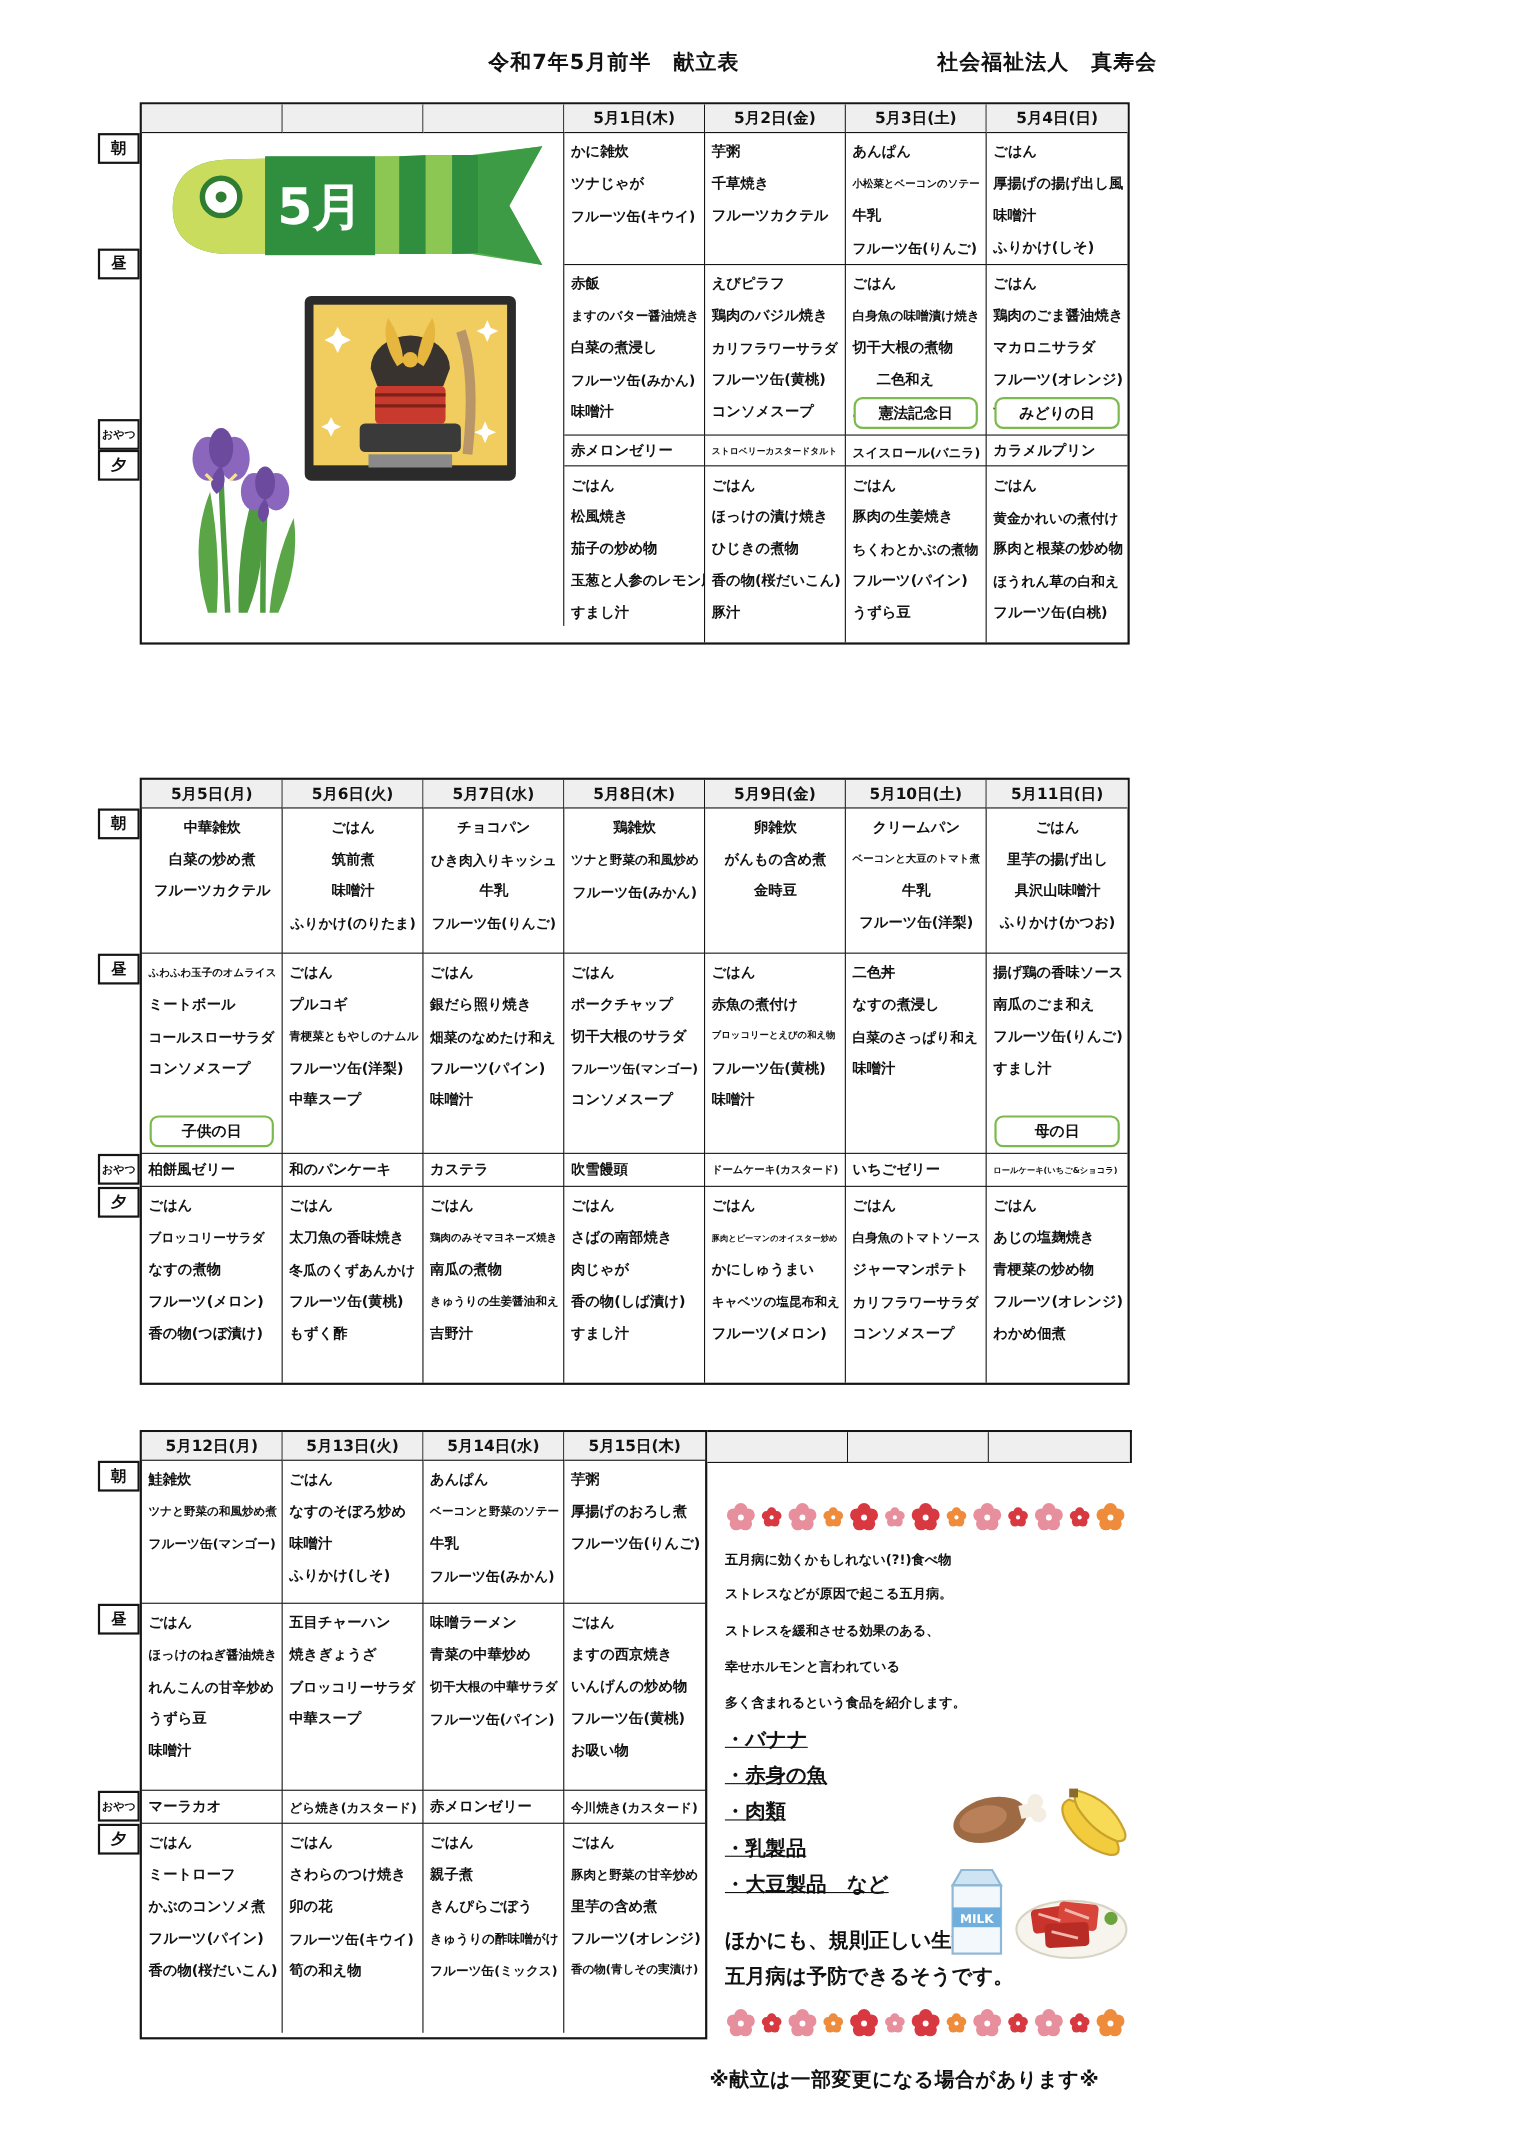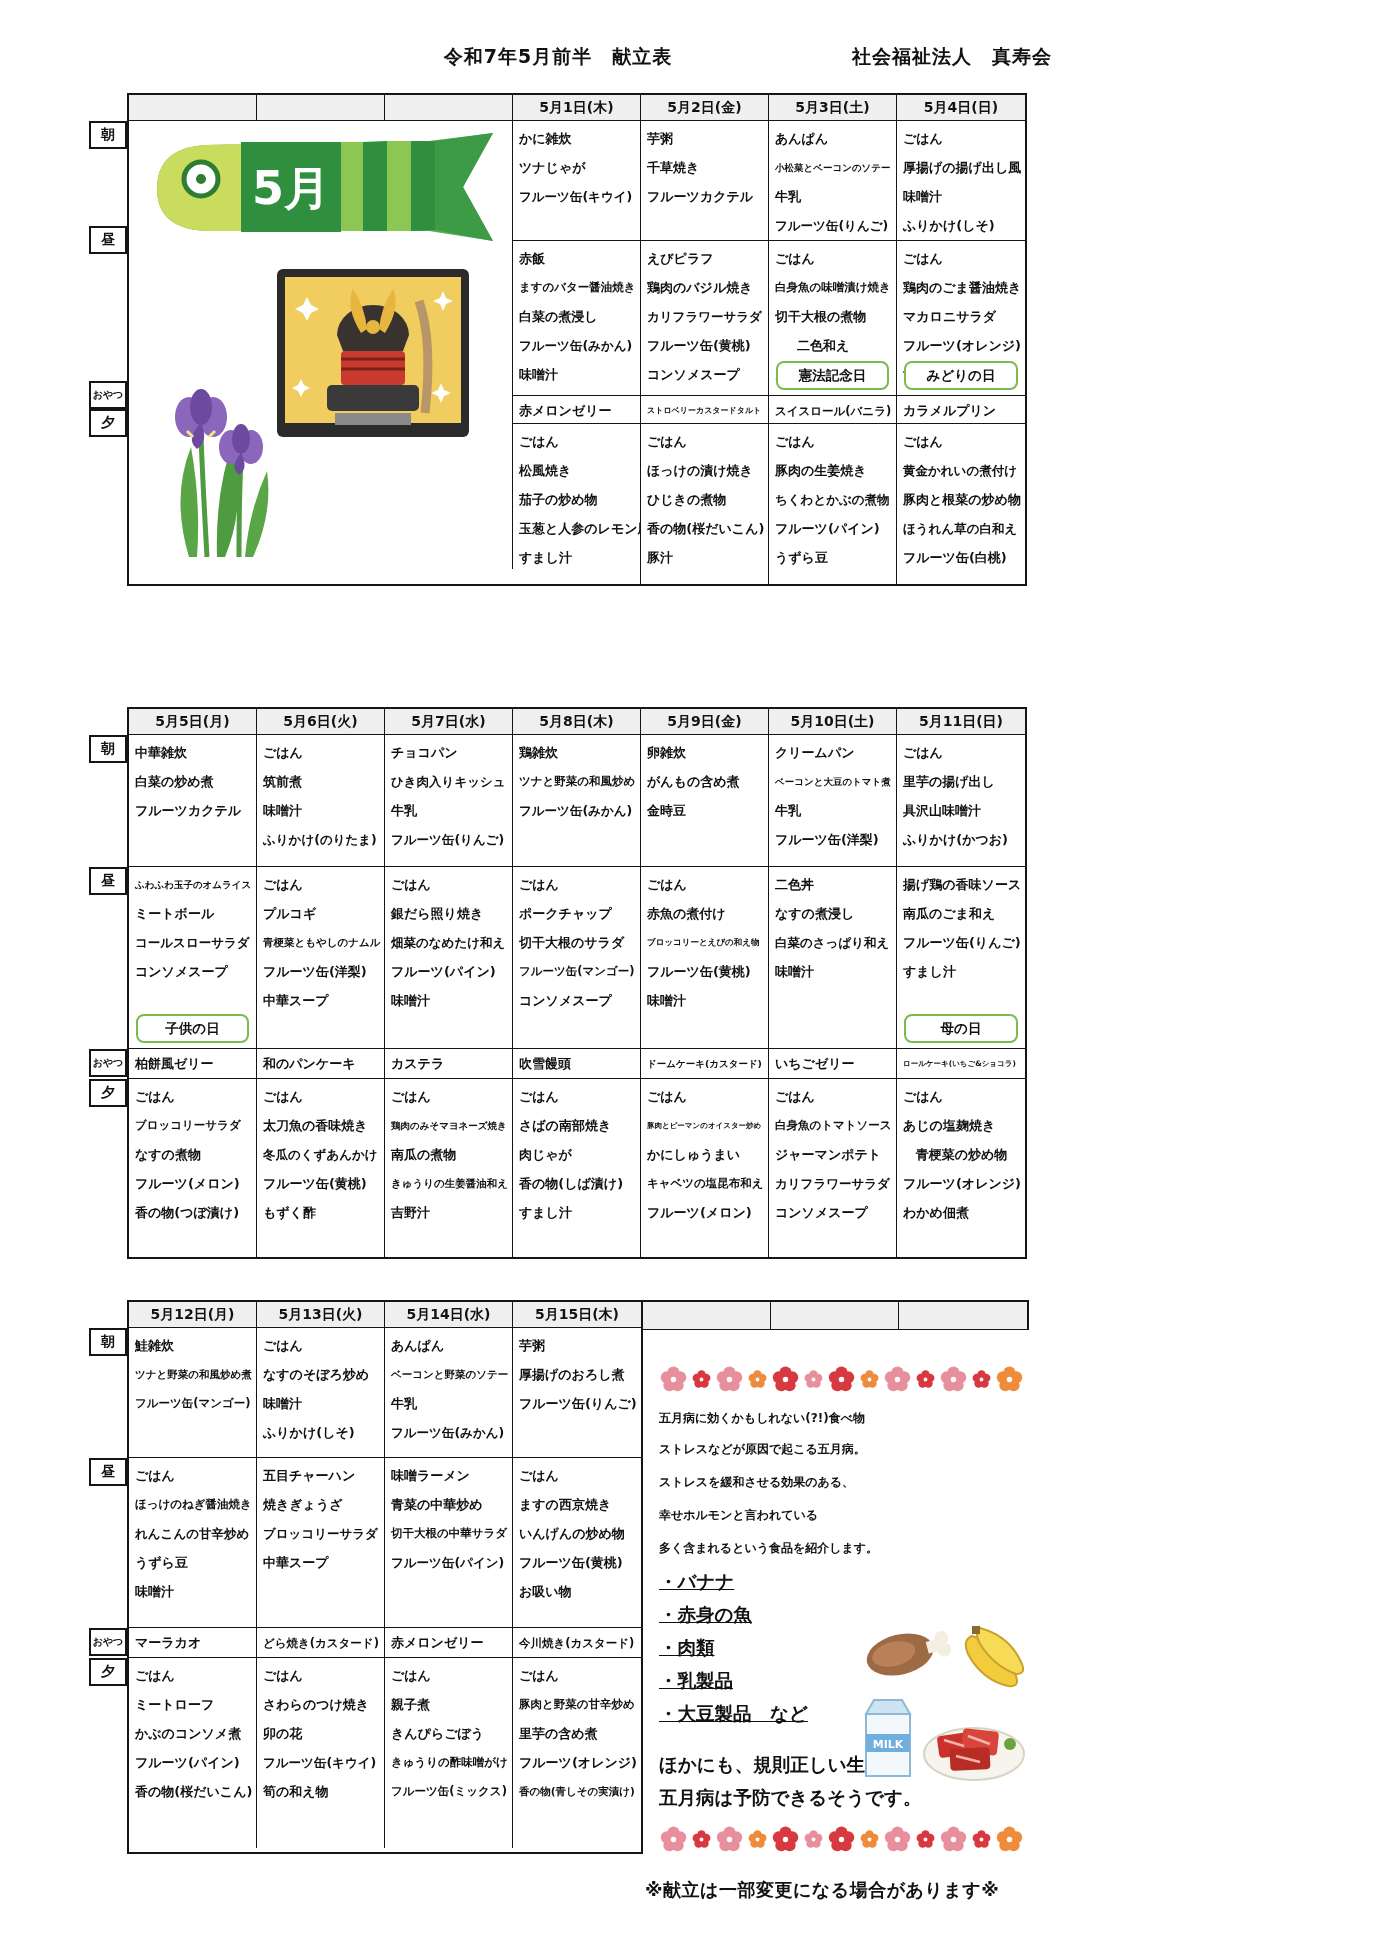--- a/index.html
+++ b/index.html
@@ -229,21 +229,21 @@
     <div class="tbl">
       <div class="hdr">
         <div class="hcell" style="width: 128px;">5月5日(月)</div>
         <div class="hcell" style="width: 128px;">5月6日(火)</div>
         <div class="hcell" style="width: 128px;">5月7日(水)</div>
         <div class="hcell" style="width: 128px;">5月8日(木)</div>
         <div class="hcell" style="width: 128px;">5月9日(金)</div>
         <div class="hcell" style="width: 128px;">5月10日(土)</div>
         <div class="hcell last" style="width: 128px;">5月11日(日)</div>
       </div>
-      <div class="brow" style="min-height: 132px;">
+      <div class="brow" style="min-height: 132px; text-align: center;">
         <div class="cell" style="width: 128px; min-height: 100%;">
           <div class="item fit" style="font-size: 13px;">中華雑炊</div>
           <div class="item fit" style="font-size: 13px;">白菜の炒め煮</div>
           <div class="item fit" style="font-size: 13px;">フルーツカクテル</div>
         </div>
         <div class="cell" style="width: 128px; min-height: 100%;">
           <div class="item fit" style="font-size: 13px;">ごはん</div>
           <div class="item fit" style="font-size: 13px;">筑前煮</div>
           <div class="item fit" style="font-size: 13px;">味噌汁</div>
           <div class="item fit" style="font-size: 12.5px;">ふりかけ(のりたま)</div>
@@ -389,21 +389,21 @@
         <div class="cell" style="width: 128px; min-height: 100%;">
           <div class="item fit" style="font-size: 13px;">ごはん</div>
           <div class="item fit" style="font-size: 11.5px;">白身魚のトマトソース</div>
           <div class="item fit" style="font-size: 13px;">ジャーマンポテト</div>
           <div class="item fit" style="font-size: 12.5px;">カリフラワーサラダ</div>
           <div class="item fit" style="font-size: 13px;">コンソメスープ</div>
         </div>
         <div class="cell last" style="width: 128px; min-height: 100%;">
           <div class="item fit" style="font-size: 13px;">ごはん</div>
           <div class="item fit" style="font-size: 13px;">あじの塩麹焼き</div>
-          <div class="item fit" style="font-size: 13px; text-align: center;">青梗菜の炒め物</div>
+          <div class="item fit" style="font-size: 13px;">青梗菜の炒め物</div>
           <div class="item fit" style="font-size: 13px;">フルーツ(オレンジ)</div>
           <div class="item fit" style="font-size: 13px;">わかめ佃煮</div>
         </div>
       </div>
     </div>
   </div>
 <div class="block" id="block-2">
     <div class="rlabel" style="top: 28px;">朝</div>
     <div class="rlabel" style="top: 158px;">昼</div>
     <div class="rlabel small" style="top: 328px;">おやつ</div>

